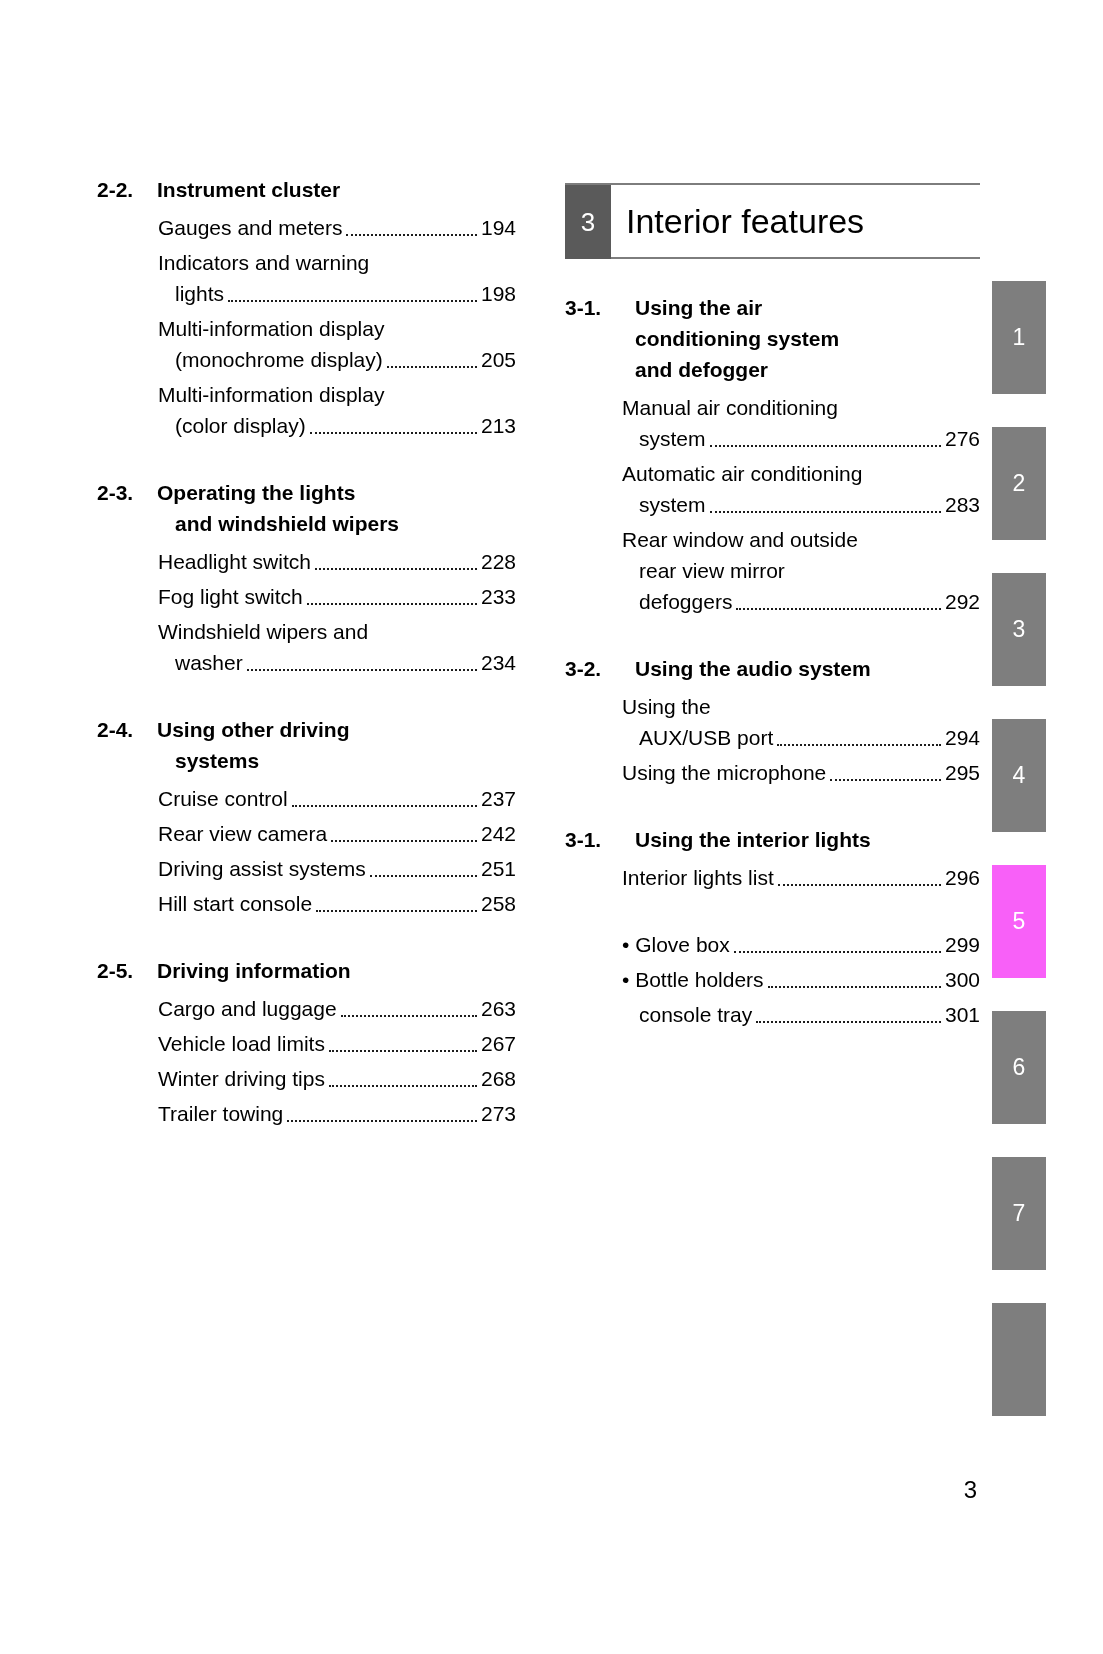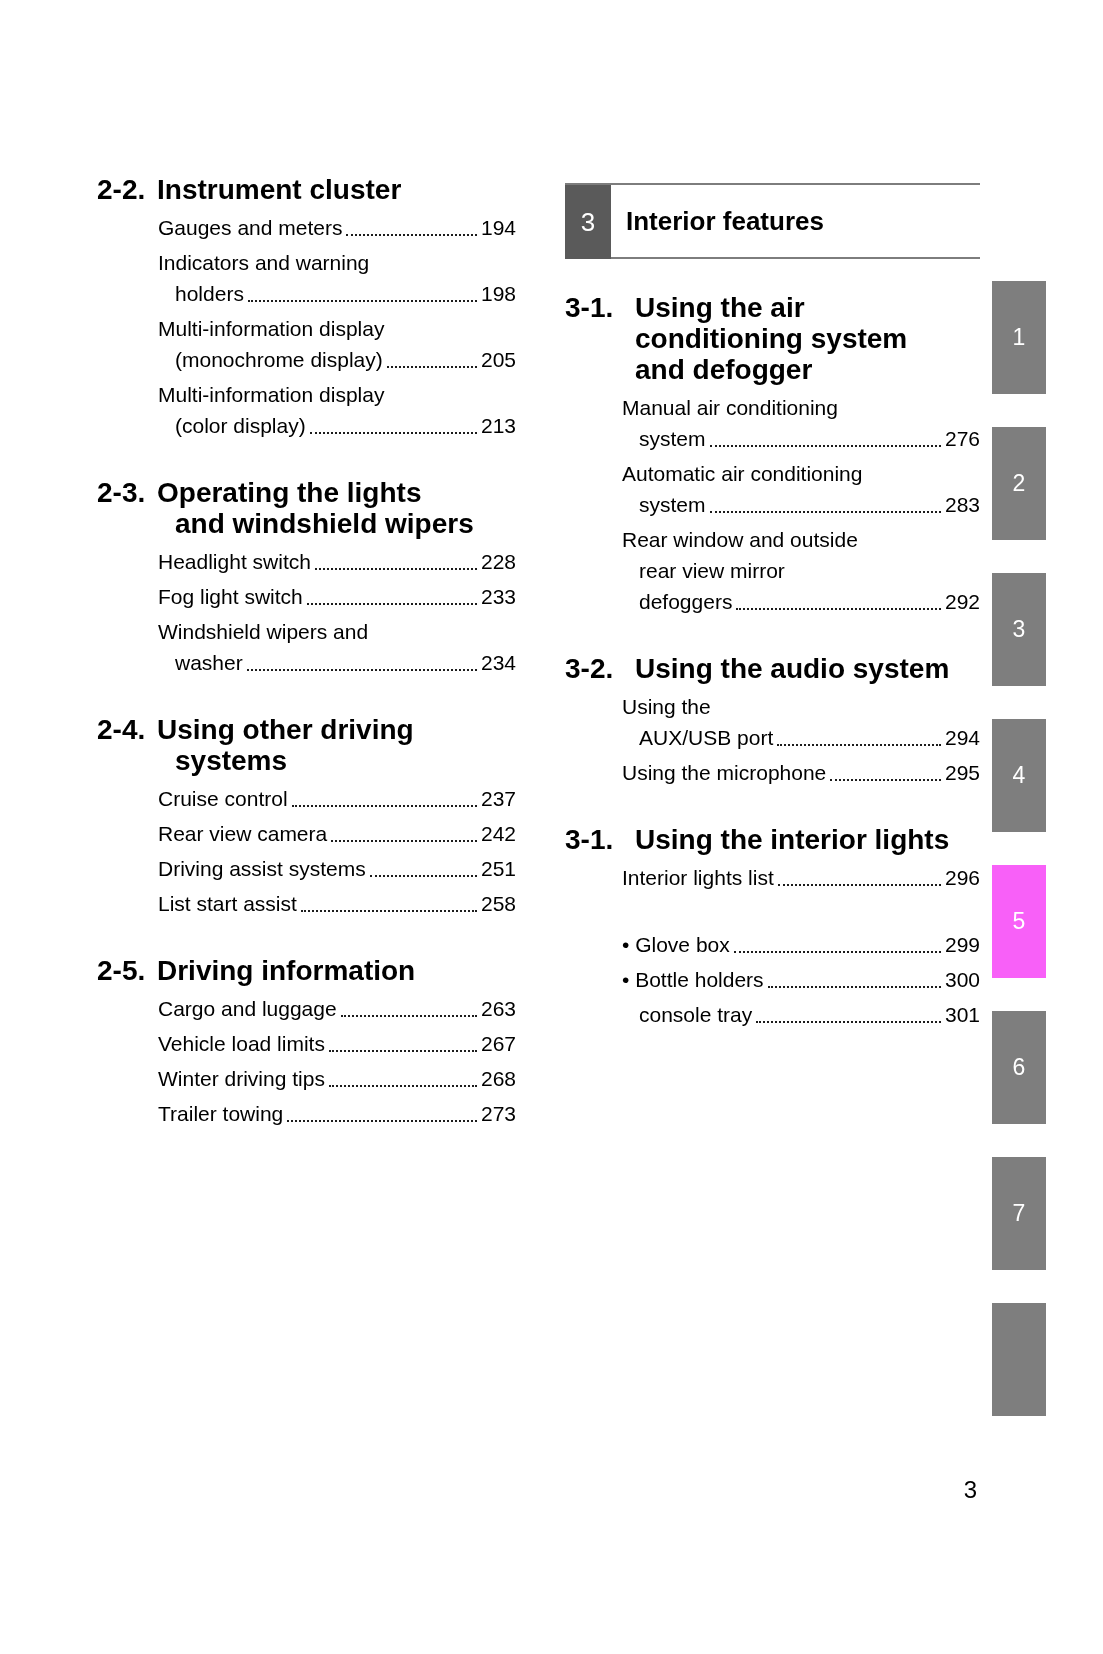--- a/index.html
+++ b/index.html
@@ -9,25 +9,25 @@
 
   
   #left-col{position:absolute;left:97px;top:174px;width:419px;}
   #right-col{position:absolute;left:565px;top:183px;width:415px;}
 
   
   .chapter-header{display:flex;border-top:2px solid #7d7d7d;margin-bottom:33px;}
   .ch-box{width:46px;height:74px;background:var(--chapter-box,#5a5a5a);color:#fff;
           display:flex;align-items:center;justify-content:center;font-size:26px;}
   .ch-titlewrap{flex:1;border-bottom:2px solid #7d7d7d;display:flex;align-items:center;padding-left:15px;}
-  .ch-title{font-size:26px;font-weight:bold;}
+  .ch-title{font-size:34px;font-weight:normal;}
 
   
   .toc-section{margin-bottom:36px;}
-  .sec-head{display:flex;font-weight:bold;font-size:28px;line-height:31px;margin-bottom:7px;}
+  .sec-head{display:flex;font-weight:bold;font-size:21px;line-height:31px;margin-bottom:7px;}
   .sec-num{flex:0 0 auto;width:60px;}
   #right-col .sec-num{width:70px;}
   #left-col .title-line.cont{padding-left:18px;}
 
   .entries{padding-left:61px;}
   #right-col .entries{padding-left:57px;}
   .entry{margin-bottom:4px;}
   .eline{display:flex;align-items:baseline;font-size:21px;line-height:31px;}
   .eline.cont{padding-left:17px;}
   .etxt{flex:0 0 auto;white-space:pre;}
@@ -62,21 +62,21 @@
               <span class="etxt">Gauges and meters</span>
               <span class="leader"></span>
               <span class="pg">194</span>
             </div>
           </div>
           <div class="entry">
             <div class="eline">
               <span class="etxt">Indicators and warning</span>
             </div>
             <div class="eline cont last">
-              <span class="etxt">holders</span>
+              <span class="etxt">lights</span>
               <span class="leader"></span>
               <span class="pg">198</span>
             </div>
           </div>
           <div class="entry">
             <div class="eline">
               <span class="etxt">Multi-information display</span>
             </div>
             <div class="eline cont last">
               <span class="etxt">(monochrome display)</span>
@@ -156,21 +156,21 @@
           </div>
           <div class="entry">
             <div class="eline last">
               <span class="etxt">Driving assist systems</span>
               <span class="leader"></span>
               <span class="pg">251</span>
             </div>
           </div>
           <div class="entry">
             <div class="eline last">
-              <span class="etxt">List start assist</span>
+              <span class="etxt">Hill start console</span>
               <span class="leader"></span>
               <span class="pg">258</span>
             </div>
           </div>
         </div>
       </div>
       <div class="toc-section">
         <div class="sec-head">
           <span class="sec-num">2-5.</span>
           <div class="sec-title">

